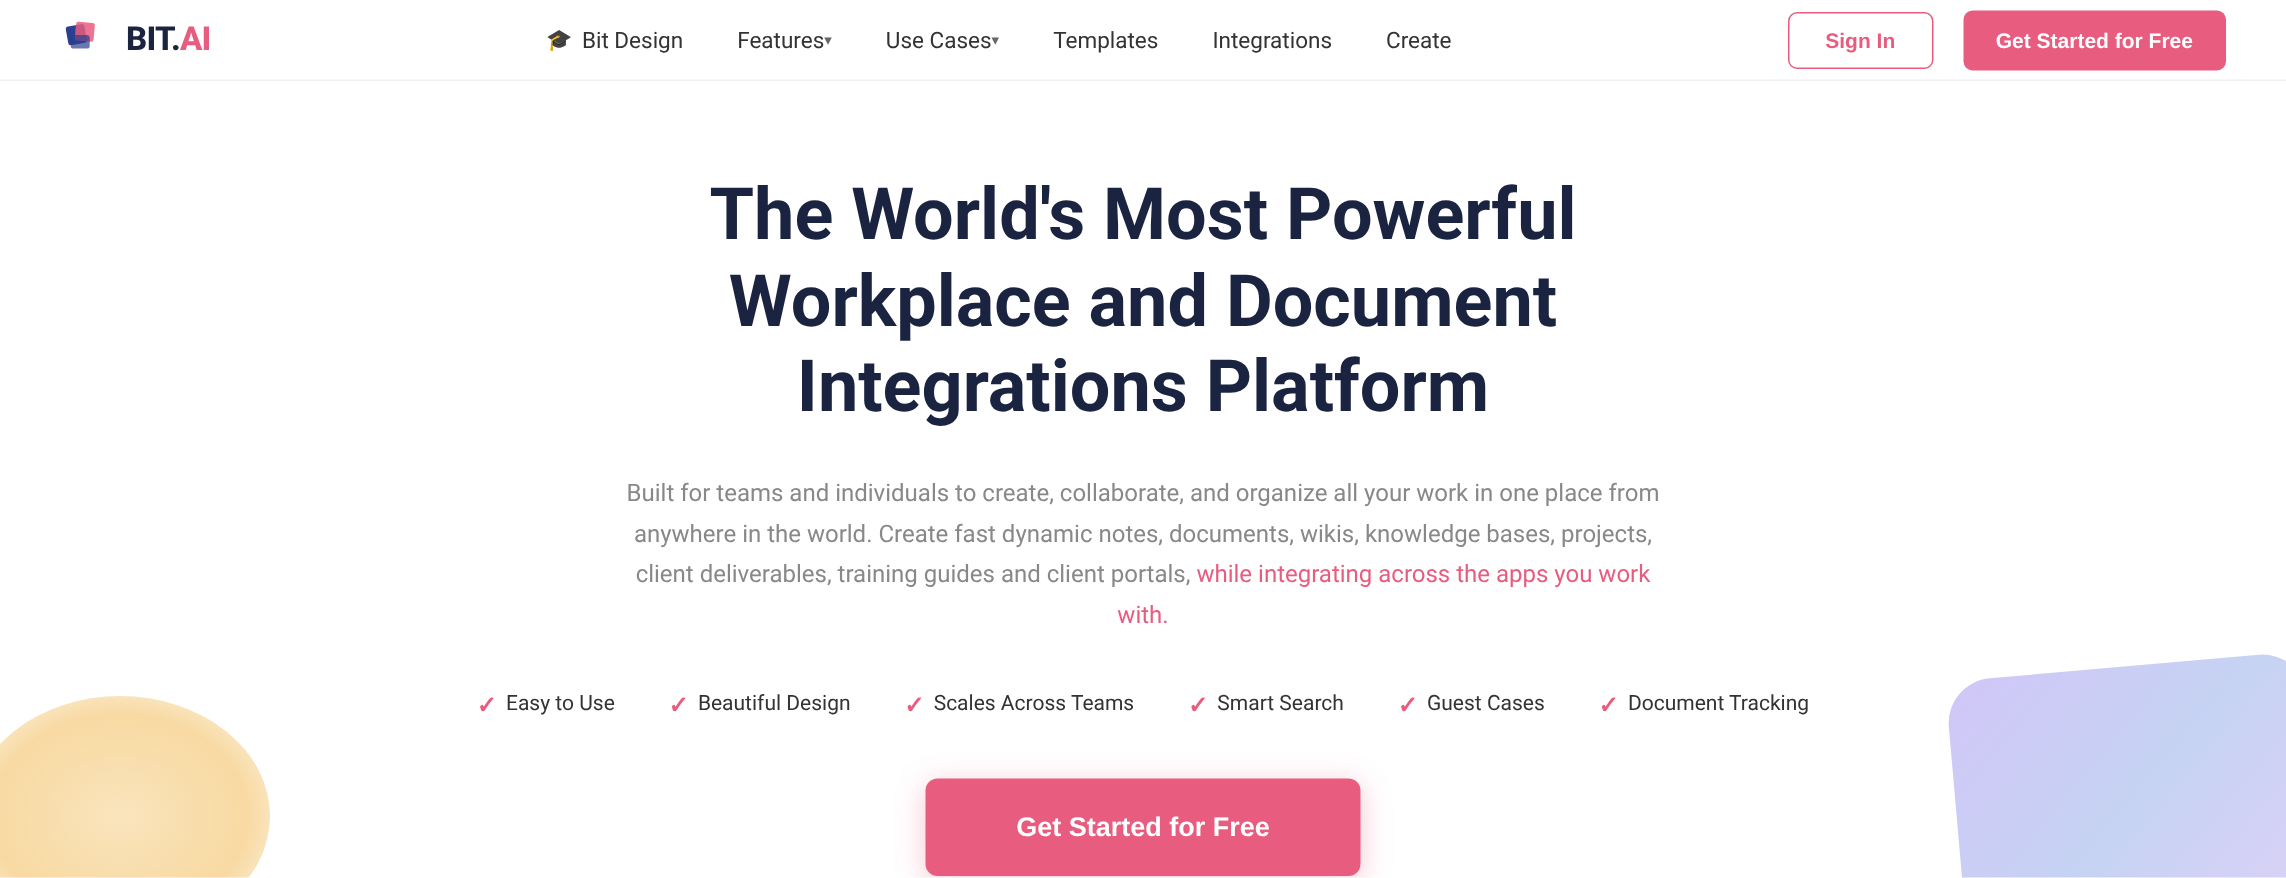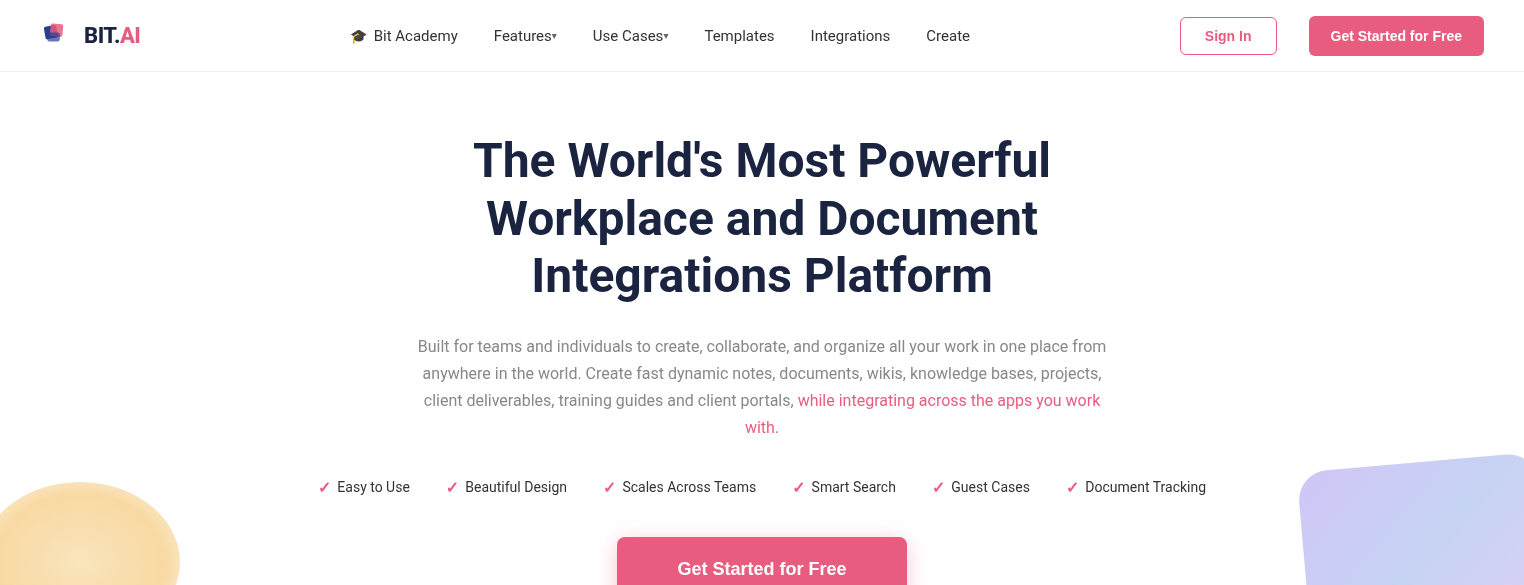--- a/index.html
+++ b/index.html
@@ -16,21 +16,21 @@
       overflow: hidden;
       position: relative;
     }
 
     
     .navbar {
       display: flex;
       align-items: center;
       justify-content: space-between;
       padding: 0 40px;
-      height: 72px;
+      height: 54px;
       background: #fff;
       border-bottom: 1px solid #f0f0f0;
     }
 
     .logo-area {
       display: flex;
       align-items: center;
       gap: 8px;
     }
 
@@ -77,21 +77,21 @@
     }
 
     .chevron {
       font-size: 10px;
       color: #666;
     }
 
     .nav-actions {
       display: flex;
       align-items: center;
-      gap: 32px;
+      gap: 20px;
     }
 
     .btn-signin {
       padding: 10px 24px;
       border: 1.5px solid #e85d7f;
       background: transparent;
       color: #e85d7f;
       border-radius: 6px;
       font-size: 14px;
       font-weight: 600;
@@ -224,21 +224,21 @@
       <rect x="8" y="16" width="14" height="10" rx="2" fill="#2a3f8f" opacity="0.7"></rect>
     </svg>
     <span class="logo-text">
       <span>BIT</span><span>.</span><span class="ai">AI</span>
     </span>
   </div>
 
   <div class="nav-links">
     <a class="nav-link academy">
       <span style="font-size:14px;">🎓</span>
-      <span>Bit Academy</span>
+      <span>Bit Design</span>
     </a>
     <a class="nav-link">
       <span>Features</span>
       <span class="chevron">▾</span>
     </a>
     <a class="nav-link">
       <span>Use Cases</span>
       <span class="chevron">▾</span>
     </a>
     <a class="nav-link">

